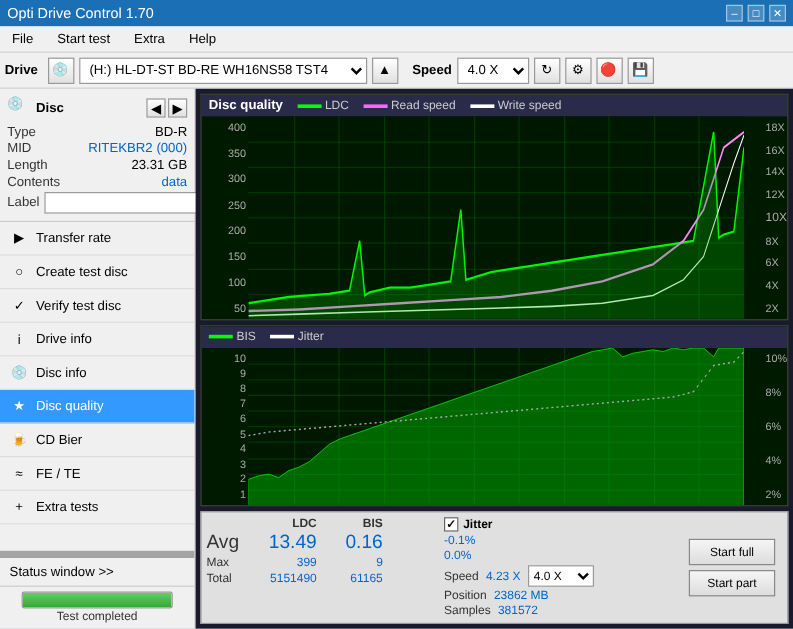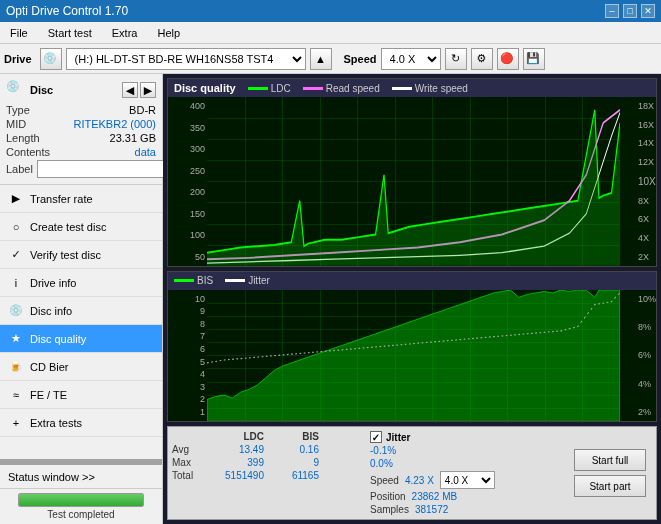--- a/index.html
+++ b/index.html
@@ -666,21 +666,21 @@
     </div>
 
     <div style="background:#e0e0e0; border:1px solid #999; display:flex; padding:4px 4px 4px 4px; gap:0;">
 
       <div style="flex:1;">
         <div style="display:flex; margin-bottom:2px; font-size:10px; font-weight:bold; color:#333;">
           <span style="width:38px;"></span>
           <span style="width:62px; text-align:right; padding-right:8px;">LDC</span>
           <span style="width:55px; text-align:right; padding-right:8px;">BIS</span>
         </div>
-        <div style="display:flex; margin-bottom:2px; font-size:10px;">
+        <div style="display:flex; margin-bottom:2px; font-size:16px;">
           <span style="width:38px; color:#333;">Avg</span>
           <span style="width:62px; text-align:right; padding-right:8px; color:#0066cc;">13.49</span>
           <span style="width:55px; text-align:right; padding-right:8px; color:#0066cc;">0.16</span>
         </div>
         <div style="display:flex; margin-bottom:2px; font-size:10px;">
           <span style="width:38px; color:#333;">Max</span>
           <span style="width:62px; text-align:right; padding-right:8px; color:#0066cc;">399</span>
           <span style="width:55px; text-align:right; padding-right:8px; color:#0066cc;">9</span>
         </div>
         <div style="display:flex; font-size:10px;">

